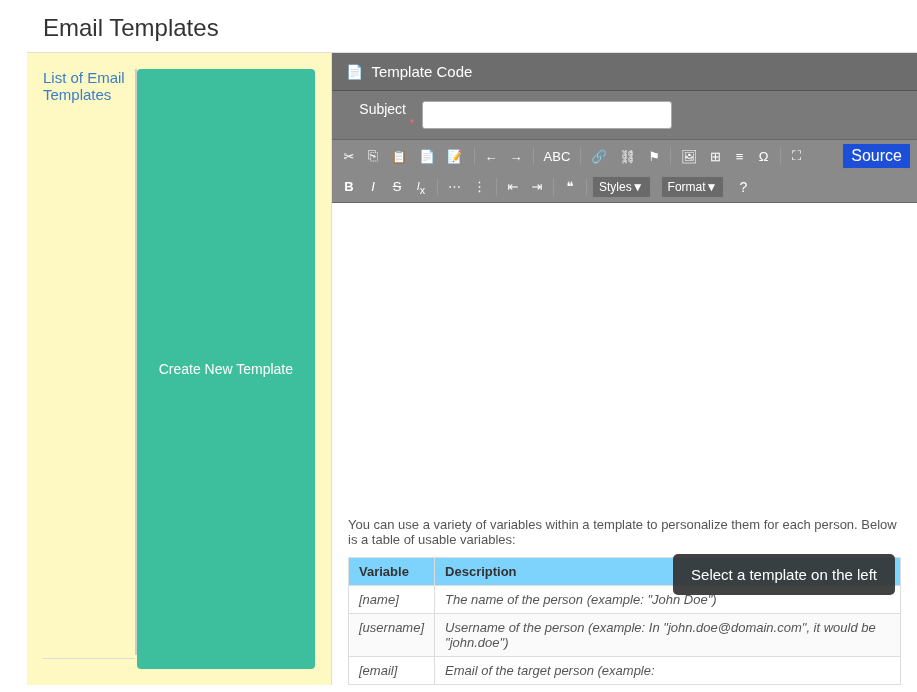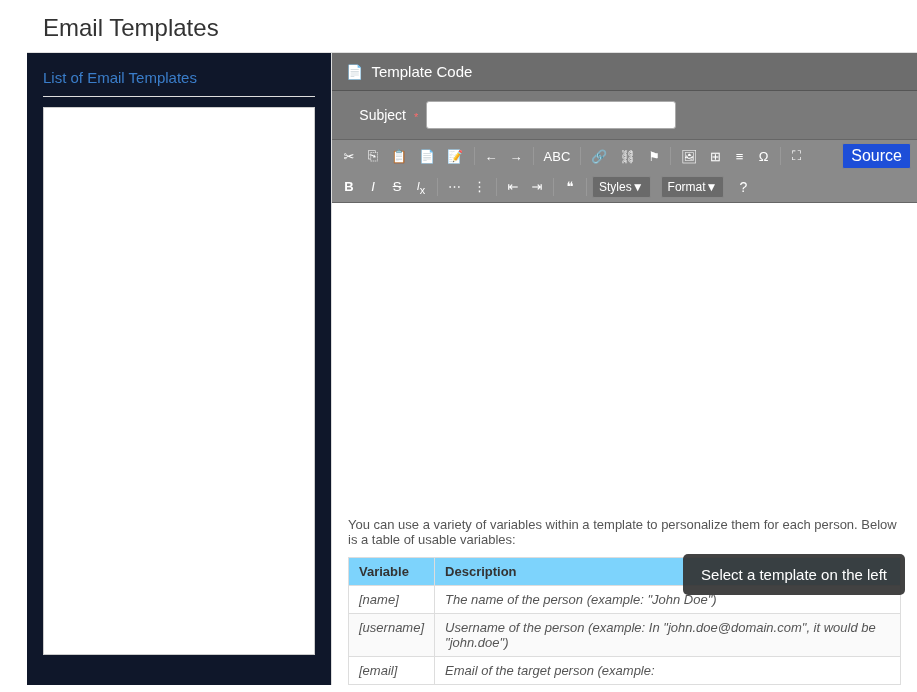--- a/index.html
+++ b/index.html
@@ -17,24 +17,24 @@
 
     .main-layout {
       display: flex;
       height: calc(692px - 60px);
     }
 
     
     .sidebar {
       width: 305px;
       min-width: 305px;
-      background: #0f172a;
+      background: #fef9c3;
       border-right: 1px solid #ddd;
       display: flex;
-      flex-direction: column;
+      flex-direction: row;
       padding: 16px;
     }
 
     .sidebar-title {
       font-size: 15px;
       color: #3a7dc9;
       font-weight: 500;
       margin-bottom: 10px;
       padding-bottom: 10px;
       border-bottom: 1px solid #ddd;
@@ -102,21 +102,21 @@
     }
 
     .subject-required {
       color: #ff6b6b;
       font-size: 11px;
       display: block;
     }
 
     .subject-label-wrap {
       display: flex;
-      flex-direction: row;
+      flex-direction: column;
       align-items: flex-end;
       margin-right: 8px;
     }
 
     .subject-input {
       width: 250px;
       padding: 5px 8px;
       border: 1px solid #aaa;
       border-radius: 3px;
       font-size: 14px;
@@ -257,20 +257,21 @@
 
 <div class="page-wrapper">
 
   <div class="page-title">Email Templates</div>
 
   <div class="main-layout">
 
     <div class="sidebar">
       <div class="sidebar-title">List of Email Templates</div>
       <div class="template-list"></div>
+      <button class="create-btn">Create New Template</button>
     </div>
 
     <div class="right-content">
       <div class="right-panel">
 
         <div class="template-code-header">
           <span class="template-code-icon">📄</span>
           <span>Template Code</span>
         </div>
 
@@ -360,19 +361,19 @@
                 <td>Username of the person (example: In "john.doe@domain.com", it would be "john.doe")</td>
               </tr>
               <tr>
                 <td>[email]</td>
                 <td>Email of the target person (example:</td>
               </tr>
             </tbody>
         </table>
       </div>
 
-      <div class="tooltip-overlay" style="bottom: 90px; right: 12px;">
+      <div class="tooltip-overlay" style="bottom: 90px; right: 22px;">
         <span>Select a template on the left</span>
       </div>
     </div>
 
   </div>
 </div>
 
 </body></html>

